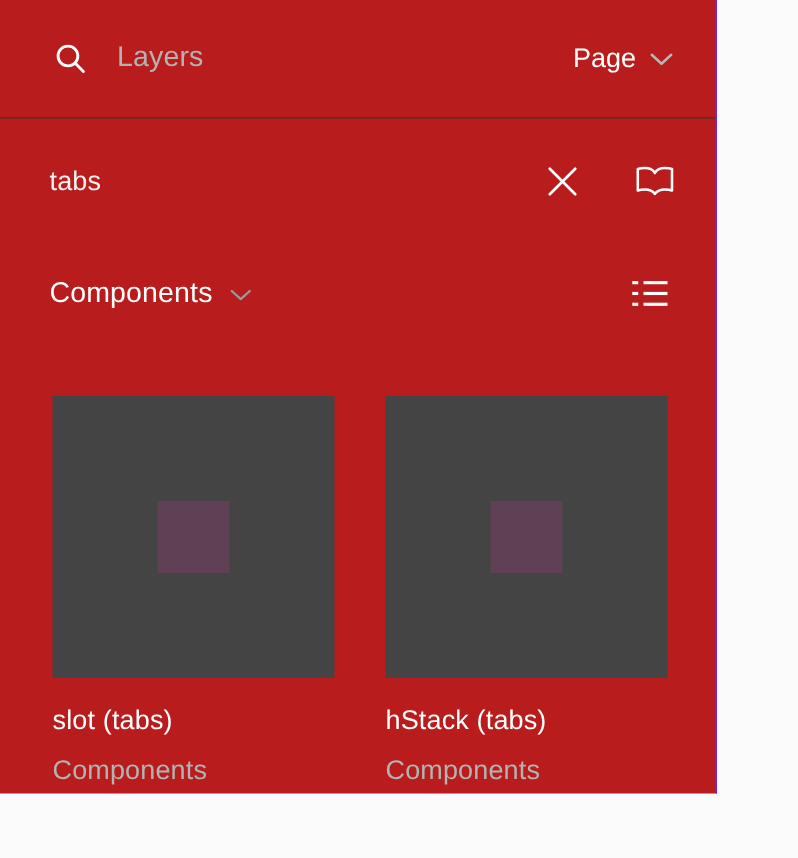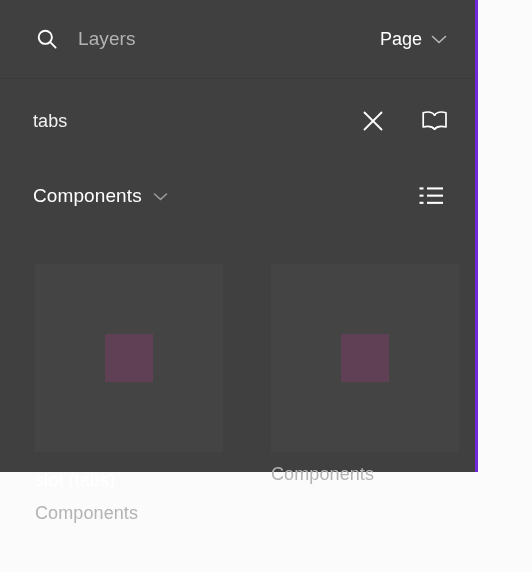--- a/index.html
+++ b/index.html
@@ -21,24 +21,24 @@
     height: 572px;
     background: #fbfbfb;
   }
 
   
   .panel {
     position: absolute;
     left: 0;
     top: 0;
     width: 478px;
-    height: 472px;
-    background: #404040;
+    height: 529px;
+    background: #b91c1c;
     box-sizing: border-box;
-    border-right: 3px solid #6d28d9;
+    border-right: 1px solid #6d28d9;
   }
 
   
   .header {
     position: relative;
     height: 79px;
     box-sizing: border-box;
     border-bottom: 1px solid #3c3c3c;
     display: flex;
     align-items: center;
@@ -168,21 +168,21 @@
     cursor: pointer;
   }
 
   
   .grid {
     position: absolute;
     left: 35px;
     top: 264px;
     width: 411px;
     display: flex;
-    gap: 48px;
+    gap: 34px;
   }
   .card {
     width: 188px;
     cursor: pointer;
   }
   .thumb {
     width: 188px;
     height: 188px;
     background: #444444;
     display: flex;
@@ -299,19 +299,20 @@
           <div class="thumb-inner"></div>
         </div>
         <div class="card-title">slot (tabs)</div>
         <div class="card-sub">Components</div>
       </div>
 
       <div class="card">
         <div class="thumb">
           <div class="thumb-inner"></div>
         </div>
+        <div class="card-title">hStack (tabs)</div>
         <div class="card-sub">Components</div>
       </div>
 
     </div>
 
   </div>
 </div>
 
 </body></html>

